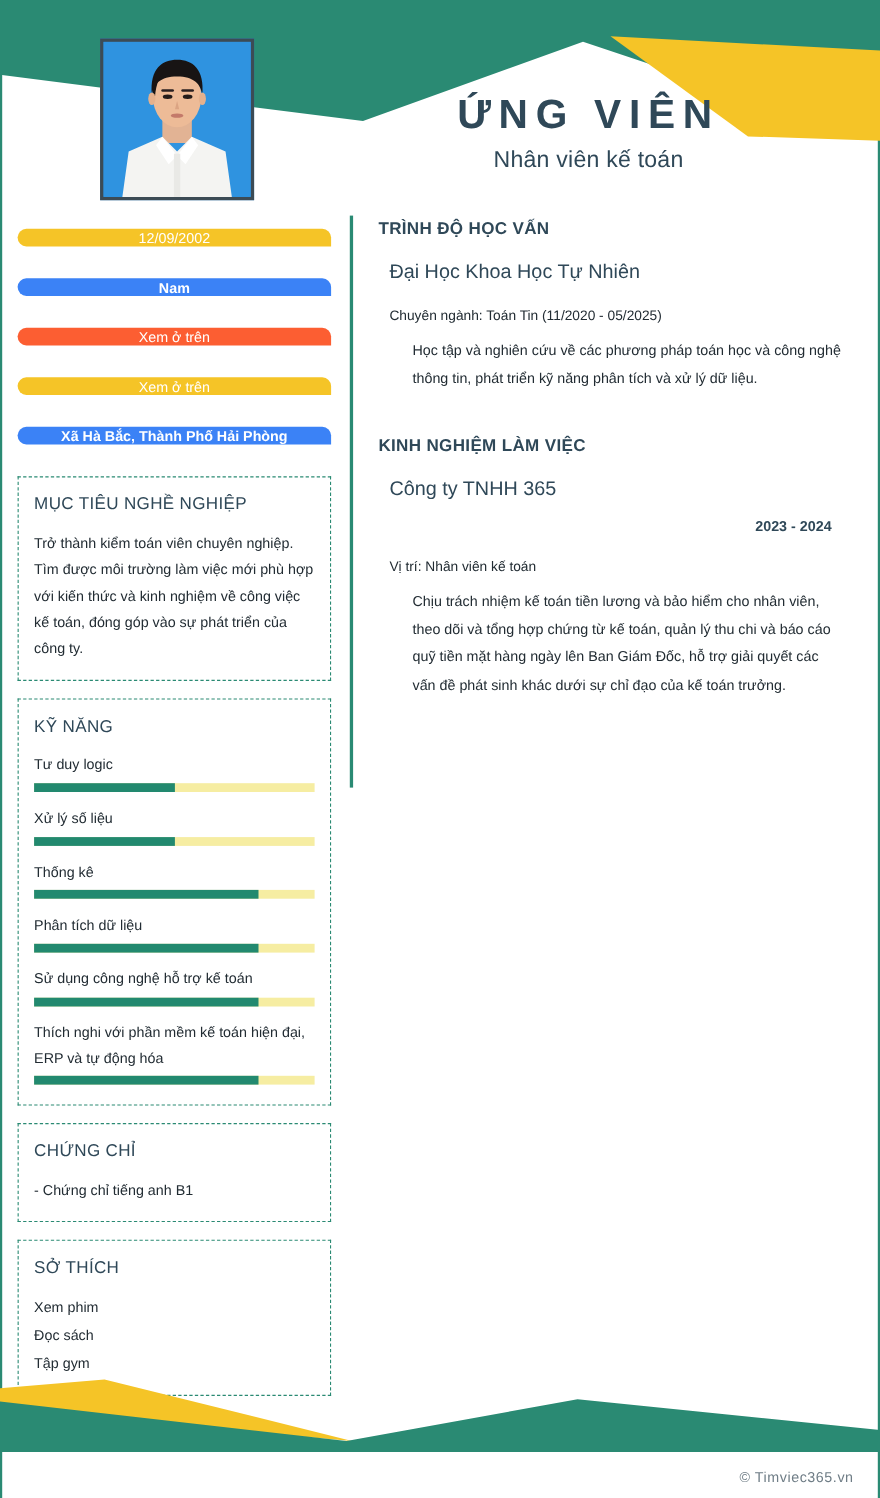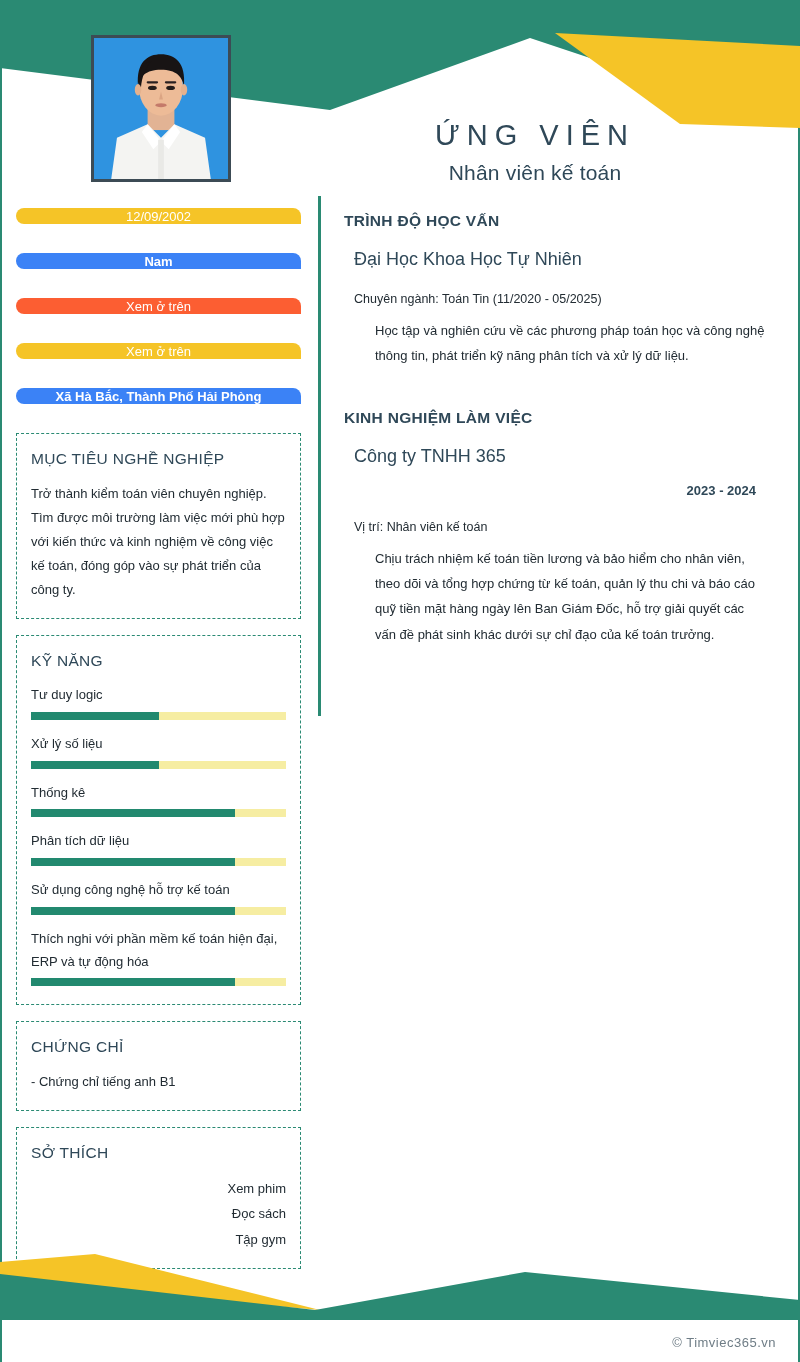--- a/index.html
+++ b/index.html
@@ -59,26 +59,25 @@
 
   
   .title-block {
     position: absolute;
     left: 310px; top: 84px;
     width: 450px;
     text-align: center;
     z-index: 6;
   }
   .cv-title {
-    font-size: 29px;
-    font-weight: normal;
+    font-size: 37px;
+    font-weight: bold;
     letter-spacing: 7px;
     color: #2f4858;
     line-height: 1.1;
-    margin-top: 36px;
   }
   .cv-subtitle {
     margin-top: 9px;
     font-size: 21px;
     color: #2f4858;
     letter-spacing: 0.2px;
   }
 
   
   .left-col {
@@ -146,27 +145,26 @@
 
   .cert-line {
     font-size: 13px;
     line-height: 1.8;
     color: #222c33;
   }
   .hobby-line {
     font-size: 13px;
     line-height: 1.95;
     color: #222c33;
-    text-align: right;
   }
 
   
   .right-col {
     position: absolute;
-    left: 318px; top: 212px;
+    left: 318px; top: 200px;
     width: 466px;
   }
   .right-rule {
     position: absolute;
     left: 318px; top: 196px;
     width: 3px; height: 520px;
     background: #2a8a73;
   }
 
   .sec-title {

